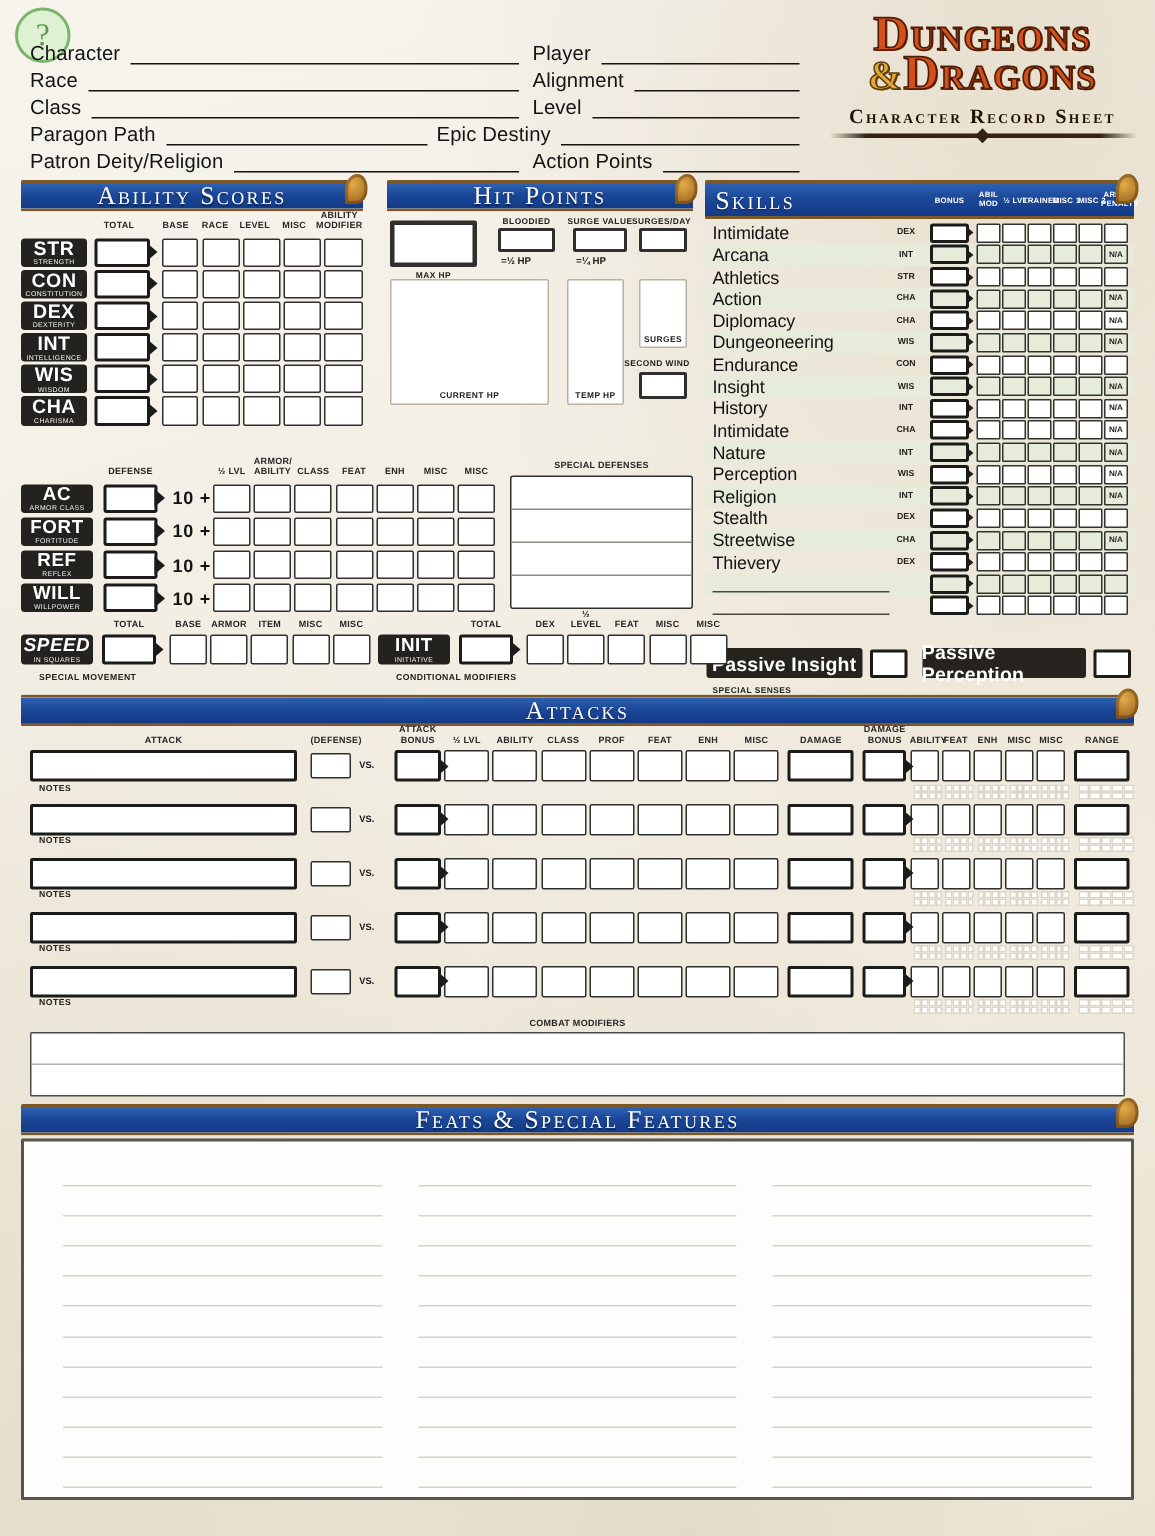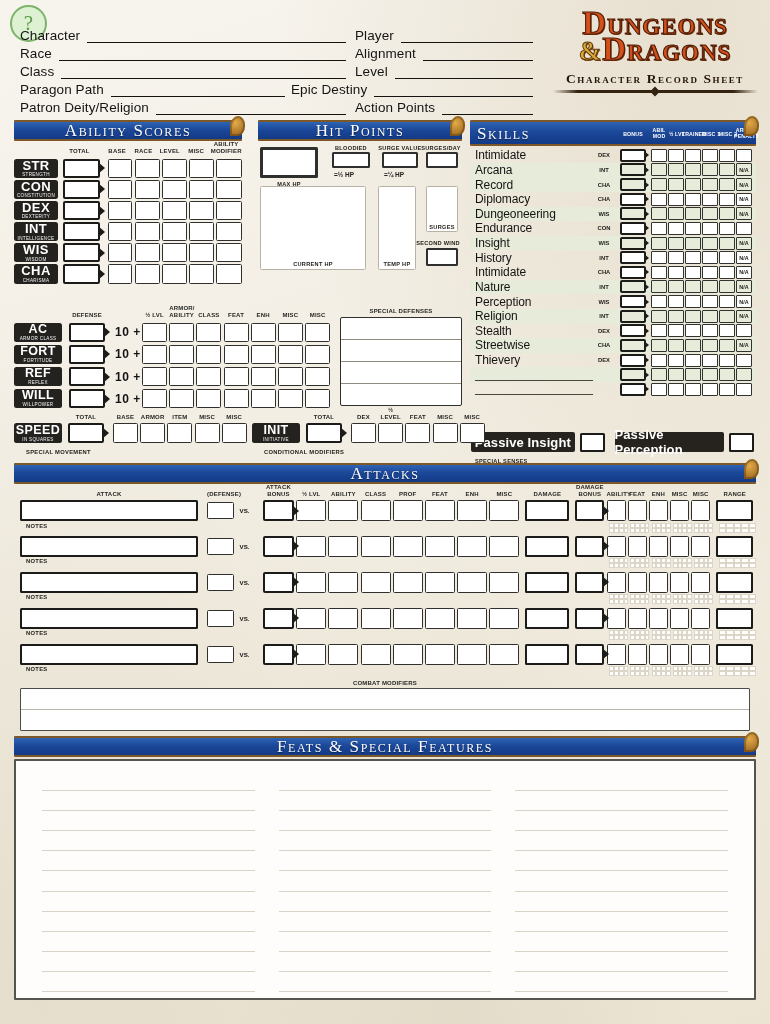--- a/index.html
+++ b/index.html
@@ -366,22 +366,33 @@
           <div class="skill-bonus"></div>
           <div class="skill-cell" style="left: 181px;"></div>
           <div class="skill-cell" style="left: 198px;"></div>
           <div class="skill-cell" style="left: 215px;"></div>
           <div class="skill-cell" style="left: 232px;"></div>
           <div class="skill-cell" style="left: 249px;"></div>
           <div class="skill-cell" style="left: 266px;">
             <span class="na">N/A</span>
           </div>
         </div>
+        <div class="skill-row">
+          <div class="skill-name">Athletics</div>
+          <div class="skill-abil">STR</div>
+          <div class="skill-bonus"></div>
+          <div class="skill-cell" style="left: 181px;"></div>
+          <div class="skill-cell" style="left: 198px;"></div>
+          <div class="skill-cell" style="left: 215px;"></div>
+          <div class="skill-cell" style="left: 232px;"></div>
+          <div class="skill-cell" style="left: 249px;"></div>
+          <div class="skill-cell" style="left: 266px;"></div>
+        </div>
         <div class="skill-row shaded">
-          <div class="skill-name">Record</div>
+          <div class="skill-name">Action</div>
           <div class="skill-abil">CHA</div>
           <div class="skill-bonus"></div>
           <div class="skill-cell" style="left: 181px;"></div>
           <div class="skill-cell" style="left: 198px;"></div>
           <div class="skill-cell" style="left: 215px;"></div>
           <div class="skill-cell" style="left: 232px;"></div>
           <div class="skill-cell" style="left: 249px;"></div>
           <div class="skill-cell" style="left: 266px;">
             <span class="na">N/A</span>
           </div>
@@ -658,21 +669,21 @@
           <div class="sw-label"></div>
           <div class="sw-total colhead">TOTAL</div>
           <div class="sw-cell colhead">BASE</div>
           <div class="sw-cell colhead">ARMOR</div>
           <div class="sw-cell colhead">ITEM</div>
           <div class="sw-cell colhead">MISC</div>
           <div class="sw-cell colhead">MISC</div>
         </div>
         <div class="stat-boxes">
           <div class="blackbox sw-label">
-            <div class="bb-abbr" style="font-size: 12.5px;">SPEED</div>
+            <div class="bb-abbr" style="font-size: 12.5px; font-style: italic;">SPEED</div>
             <div class="bb-sub">IN SQUARES</div>
           </div>
           <div class="arrowbox sw-total"></div>
           <div class="cell sw-cell"></div>
           <div class="cell sw-cell"></div>
           <div class="cell sw-cell"></div>
           <div class="cell sw-cell"></div>
           <div class="cell sw-cell"></div>
         </div>
       </div>

